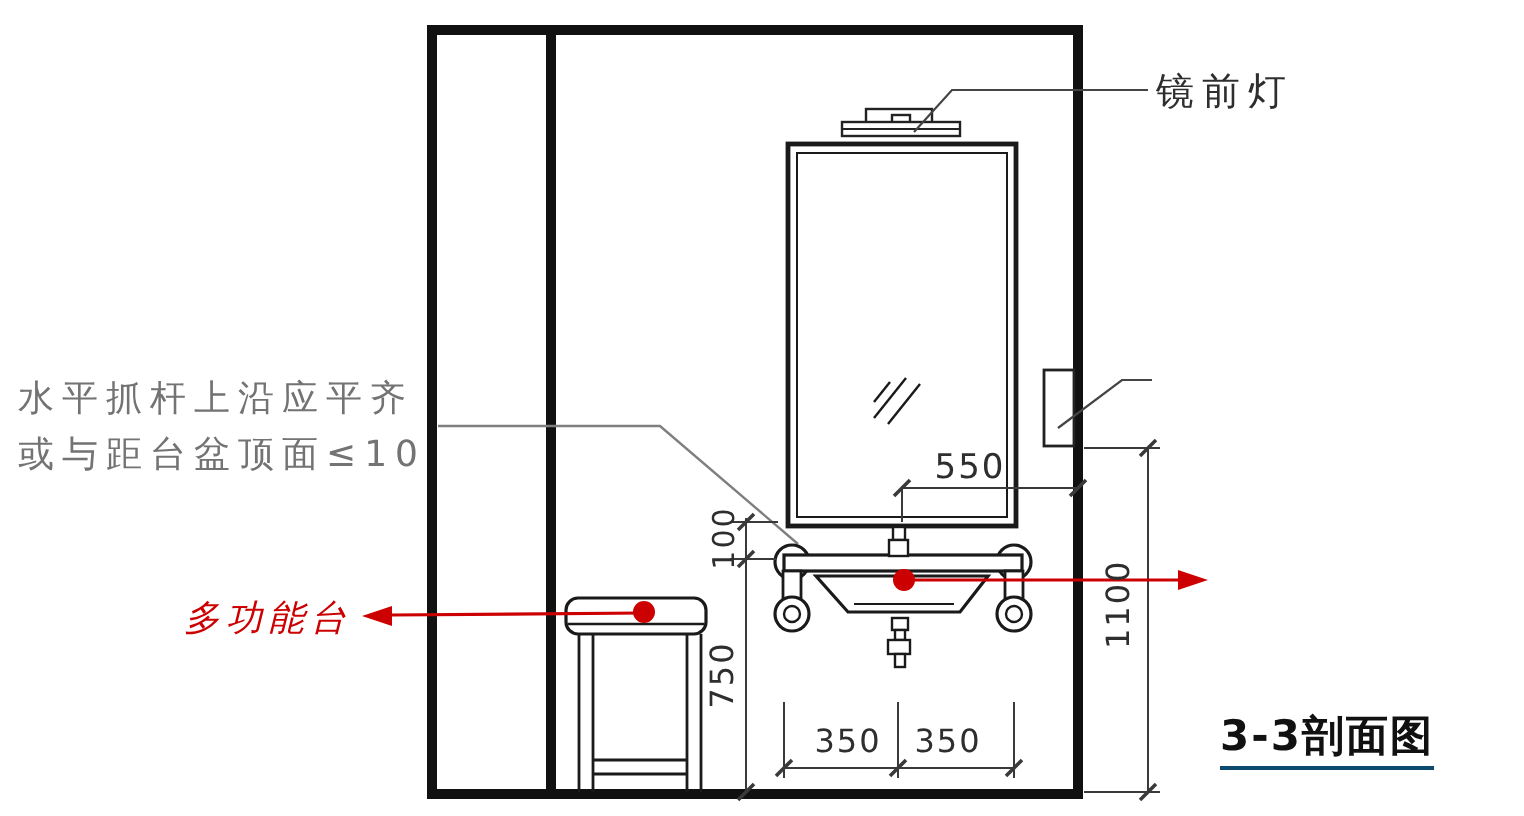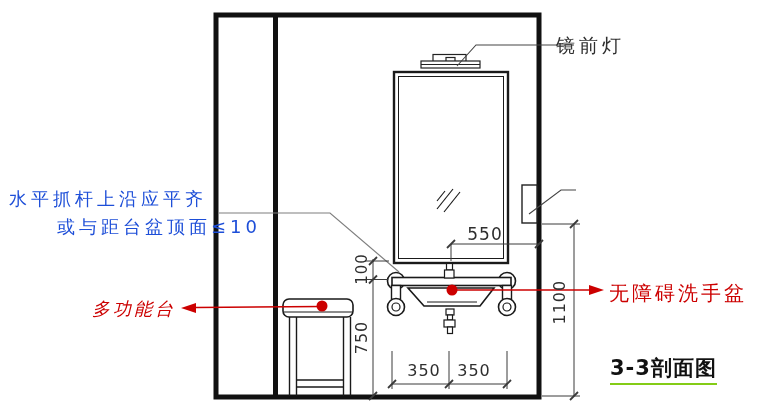--- a/index.html
+++ b/index.html
@@ -5,28 +5,28 @@
   html,body{margin:0;padding:0;background:#fff;}
   #canvas{
     position:relative;
     width:762px;height:408px;
     background:#fff;
     font-family:"DejaVu Sans","Liberation Sans",sans-serif;
     overflow:hidden;
   }
   #linework{position:absolute;left:0;top:0;}
   .lbl{position:absolute;white-space:nowrap;color:#2b2b2b;}
-  .note{font-size:18px;letter-spacing:4px;color:#1d4ed8;}
+  .note{font-size:18px;letter-spacing:4px;color:#737373;}
   .callout{font-size:18px;letter-spacing:4px;color:#2e2e2e;}
   .red-lbl{color:#cc0000;}
   .dim{font-size:16px;color:#2e2e2e;text-align:center;letter-spacing:1px;}
   .dim-rot{transform:rotate(-90deg);transform-origin:center center;}
   .title{
     font-size:21px;color:#111;font-weight:600;letter-spacing:1px;
-    border-bottom:2px solid #84cc16;padding-bottom:1px;
+    border-bottom:2px solid #0c4a6e;padding-bottom:1px;
   }
 </style>
 </head>
 <body>
 
 <div id="canvas">
 
   <svg id="linework" width="762" height="408" viewBox="0 0 762 408">
 
     <g stroke="#111" fill="none">
@@ -136,26 +136,25 @@
     </g>
 
     <g>
       <line x1="196" y1="307.5" x2="322" y2="306.5" stroke="#cc0000" stroke-width="1.6"></line>
       <circle cx="322" cy="306" r="5.5" fill="#cc0000"></circle>
       <polygon points="181,308 196,303 196,313" fill="#cc0000"></polygon>
     </g>
   </svg>
 
   <div class="lbl note" style="left:9px;top:187px;">水平抓杆上沿应平齐</div>
-  <div class="lbl note" style="left:9px;top:215px;margin-left:48px;">或与距台盆顶面≤10</div>
+  <div class="lbl note" style="left:9px;top:215px;">或与距台盆顶面≤10</div>
 
-  <div class="lbl callout" style="left:556px;top:33px;font-size:19px;">镜前灯</div>
+  <div class="lbl callout" style="left:578px;top:33px;font-size:19px;">镜前灯</div>
 
 
-  <div class="lbl red-lbl" style="left:609px;top:280px;font-size:20px;letter-spacing:3px;">无障碍洗手盆</div>
 
   <div class="lbl red-lbl" style="left:92px;top:297px;font-size:18px;letter-spacing:3px;font-style:italic;">多功能台</div>
 
   <div class="lbl title" style="left:610px;top:354px;">3-3剖面图</div>
 
   <div class="lbl dim" style="left:462px;top:224px;width:46px;font-size:17px;">550</div>
 
   <div class="lbl dim dim-rot" style="left:346px;top:260px;width:32px;font-size:15px;">100</div>
 
   <div class="lbl dim dim-rot" style="left:341px;top:328px;width:40px;">750</div>

